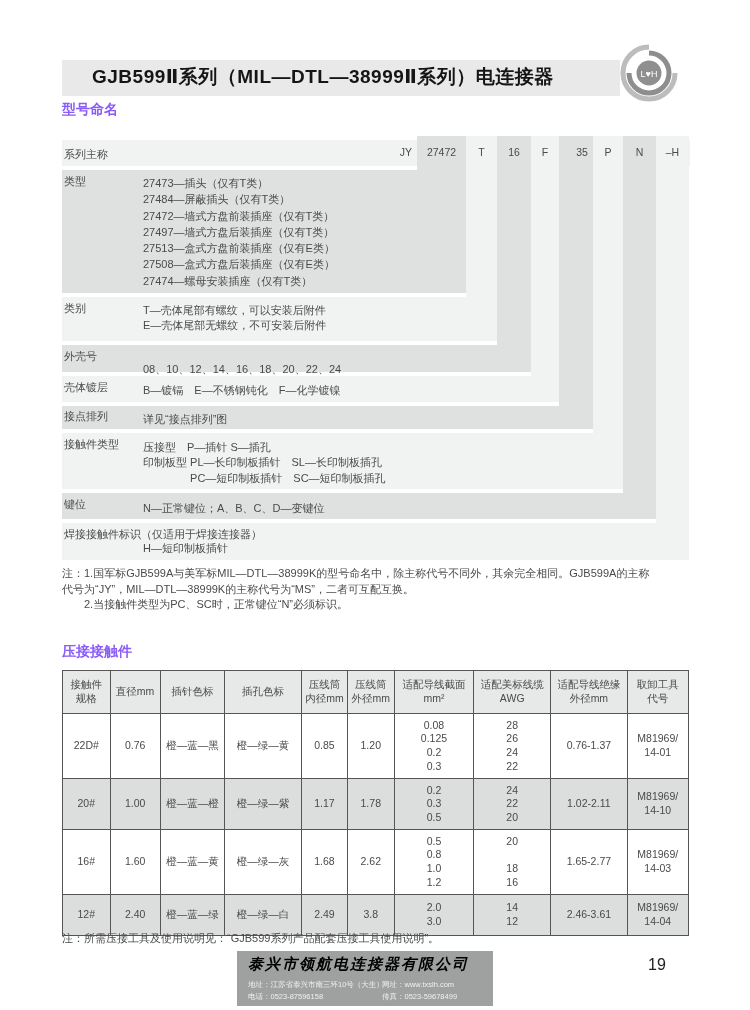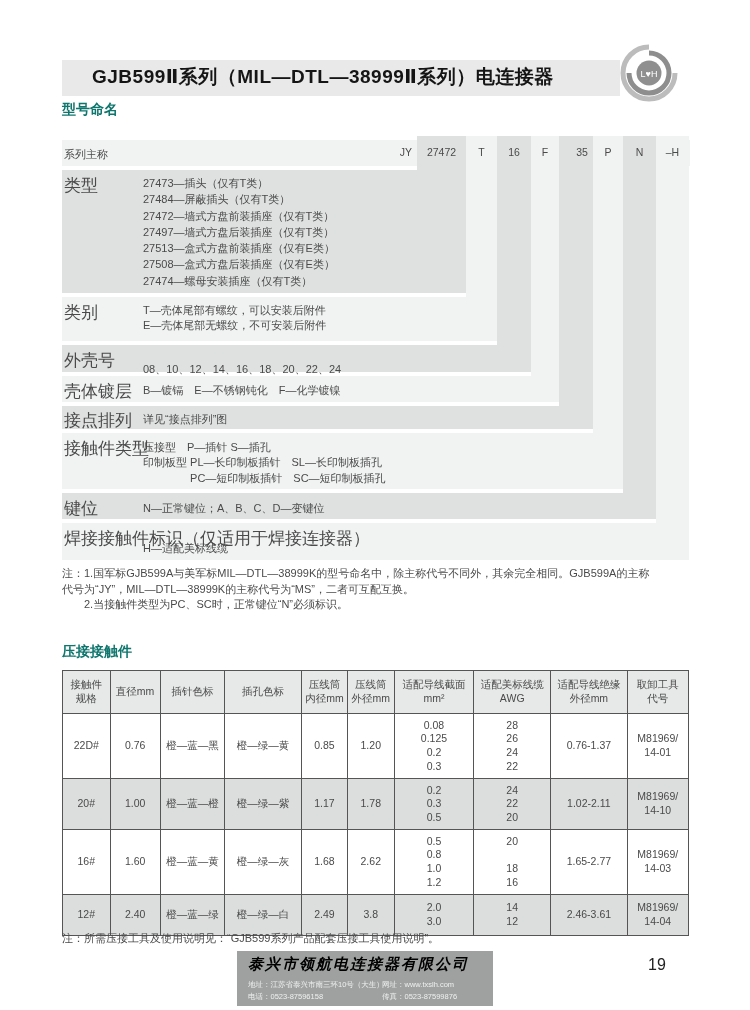--- a/index.html
+++ b/index.html
@@ -5,26 +5,26 @@
   html,body{margin:0;padding:0;}
   body{
     width:750px;height:1010px;position:relative;background:#ffffff;
     font-family:"Liberation Sans","DejaVu Sans",sans-serif;color:#4a4a4a;
     overflow:hidden;
   }
   
   .title-band{position:absolute;left:62px;top:60px;width:558px;height:36px;background:#e9e9e9;}
   .page-title{position:absolute;left:92px;top:64px;width:520px;font-size:19px;font-weight:bold;color:#151515;letter-spacing:.5px;}
   .logo{position:absolute;left:620px;top:44px;width:58px;height:58px;}
-  .sec-title{position:absolute;left:62px;font-size:14px;font-weight:bold;color:#0f766e;}
+  .sec-title{position:absolute;left:62px;font-size:14px;font-weight:bold;color:#8b5cf6;}
   
   .band{position:absolute;}
   .code{position:absolute;top:146px;font-size:10.5px;text-align:center;color:#4a4a4a;}
   .code-label{position:absolute;left:64px;top:147px;font-size:11px;color:#4a4a4a;}
-  .glabel{position:absolute;left:64px;font-size:17px;color:#4a4a4a;white-space:nowrap;}
+  .glabel{position:absolute;left:64px;font-size:11px;color:#4a4a4a;white-space:nowrap;}
   .glines{position:absolute;left:143px;font-size:11px;color:#4a4a4a;white-space:pre-line;}
   .notes{position:absolute;left:62px;top:566px;width:632px;font-size:11px;line-height:15.5px;white-space:pre-line;color:#4a4a4a;}
   
   table.crimp{position:absolute;left:62px;top:670px;width:627px;border-collapse:collapse;table-layout:fixed;font-size:10.5px;color:#4a4a4a;}
   table.crimp th,table.crimp td{border:1px solid #555;text-align:center;vertical-align:middle;padding:1px 0;line-height:1.3;font-weight:normal;white-space:pre-line;}
   table.crimp th{background:#e7e8e8;}
   tr.shaded td{background:#dcdddd;}
   .table-note{position:absolute;left:62px;top:931px;font-size:11px;color:#4a4a4a;}
   
   .footer{position:absolute;left:237px;top:951px;width:256px;height:55px;background:#9fa1a1;}
@@ -95,21 +95,21 @@
     <div class="glines" style="top: 383px; line-height: 14px;">B—镀镉　E—不锈钢钝化　F—化学镀镍</div>
     <div class="glabel" style="top: 409px;">接点排列</div>
     <div class="glines" style="top: 412px; line-height: 14px;">详见“接点排列”图</div>
     <div class="glabel" style="top: 437px;">接触件类型</div>
     <div class="glines" style="top: 440px; line-height: 15.3px;">压接型　P—插针 S—插孔
 印制板型 PL—长印制板插针　SL—长印制板插孔
 　　　　 PC—短印制板插针　SC—短印制板插孔</div>
     <div class="glabel" style="top: 497px;">键位</div>
     <div class="glines" style="top: 501px; line-height: 14px;">N—正常键位；A、B、C、D—变键位</div>
     <div class="glabel" style="top: 527px;">焊接接触件标识（仅适用于焊接连接器）</div>
-    <div class="glines" style="top: 541px; line-height: 14px;">H—适配美标线缆</div>
+    <div class="glines" style="top: 541px; line-height: 14px;">H—短印制板插针</div>
   </div>
 
 <div class="notes">注：1.国军标GJB599A与美军标MIL—DTL—38999K的型号命名中，除主称代号不同外，其余完全相同。GJB599A的主称
 代号为“JY”，MIL—DTL—38999K的主称代号为“MS”，二者可互配互换。
 　　2.当接触件类型为PC、SC时，正常键位“N”必须标识。</div>
 
 <div class="sec-title" style="top:643px;">压接接触件</div>
 
 <table class="crimp">
   <colgroup id="cg">
@@ -219,15 +219,15 @@
     </tbody>
 </table>
 
 <div class="table-note">注：所需压接工具及使用说明见：“GJB599系列产品配套压接工具使用说明”。</div>
 
 <div class="footer">
   <div class="company">泰兴市领航电连接器有限公司</div>
   <div class="f-line f-left" style="top:29px;">地址：江苏省泰兴市南三环10号（大生）</div>
   <div class="f-line f-right" style="top:29px;">网址：www.txslh.com</div>
   <div class="f-line f-left" style="top:41px;">电话：0523-87596158</div>
-  <div class="f-line f-right" style="top:41px;">传真：0523-87599876</div>
+  <div class="f-line f-right" style="top:41px;">传真：0523-59678499</div>
 </div>
 <div class="page-num">19</div>
 
 </body></html>

